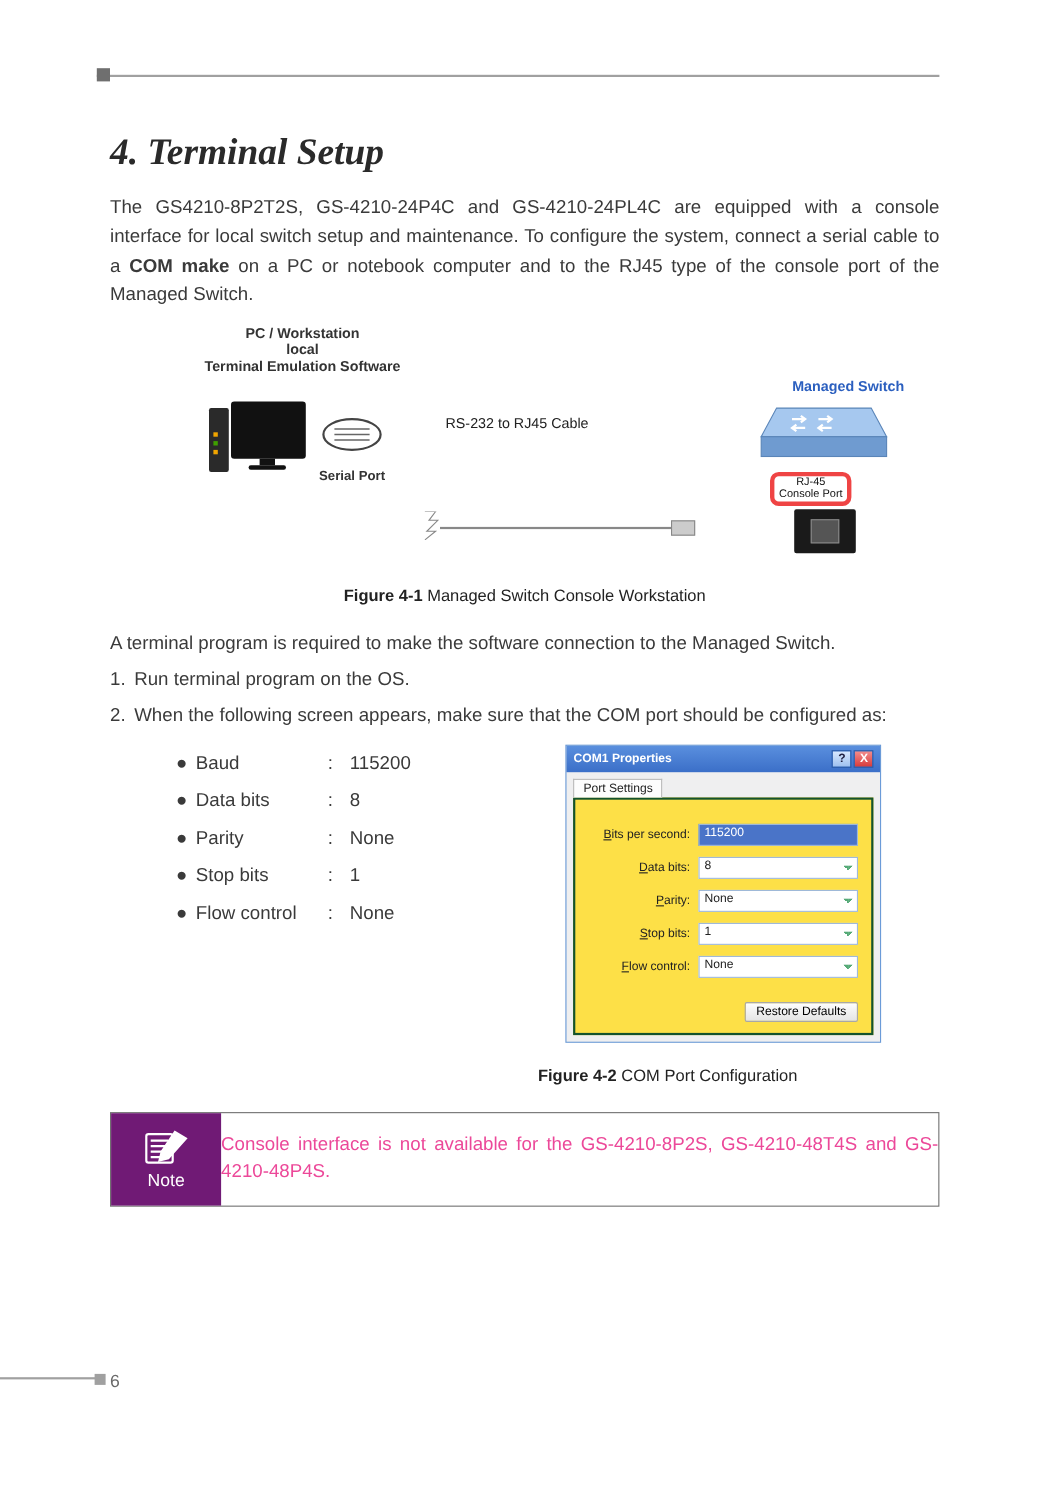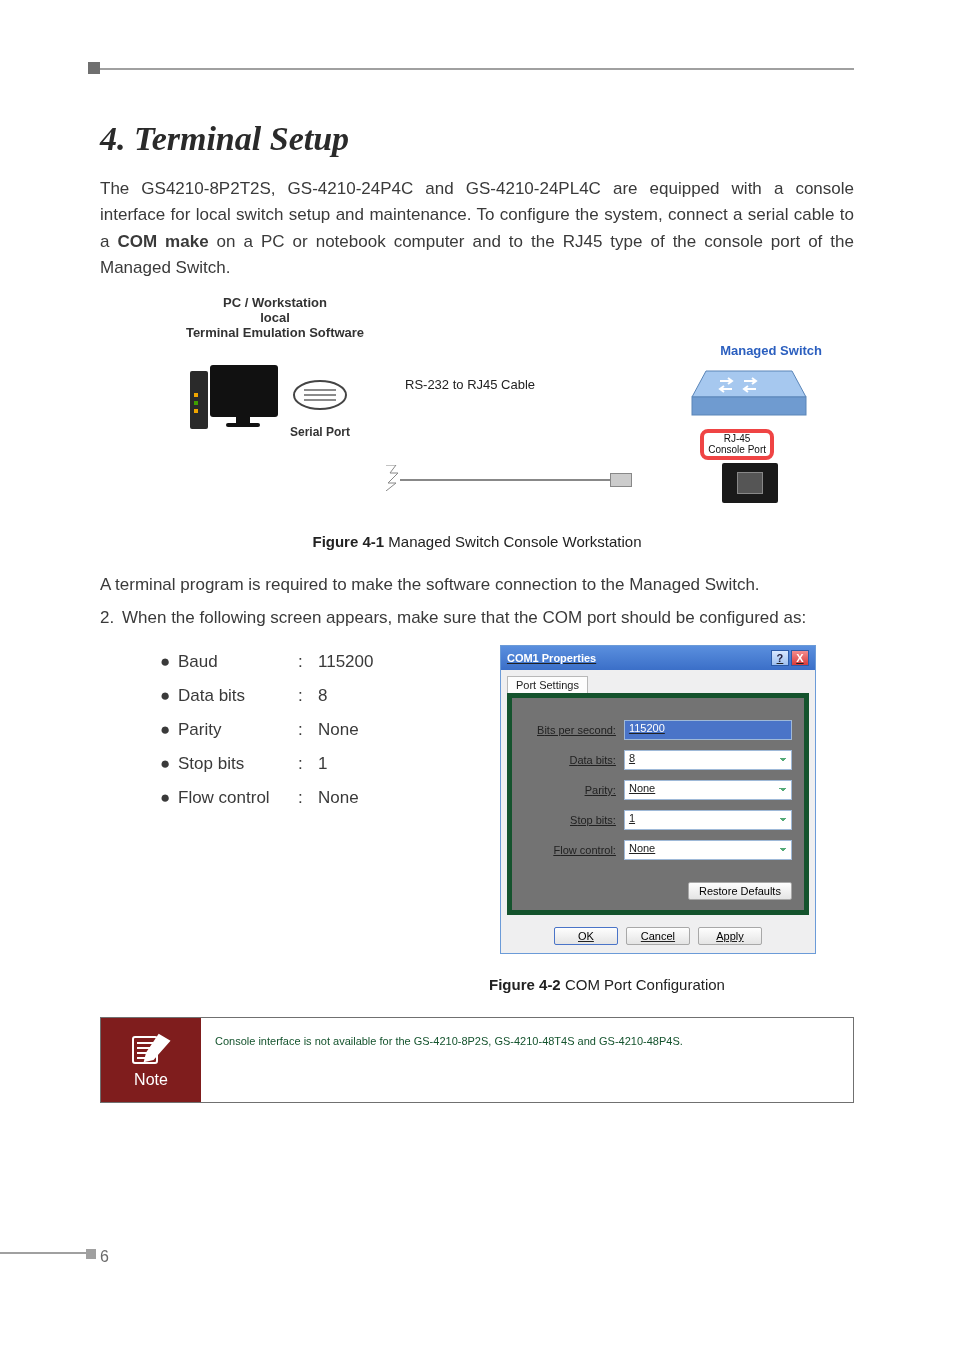--- a/index.html
+++ b/index.html
@@ -40,45 +40,45 @@
   .ol-2 { margin-top:6px; text-align:justify; }
   .ol-num { display:inline-block; width:22px; }
   .cols { display:flex; margin-top:14px; }
   .col-l { width:48%; padding-left:60px; }
   .col-r { width:52%; display:flex; justify-content:center; }
   .bul { list-style:none; }
   .bul li { font-size:17px; color:#3a3a3a; line-height:2.0; display:flex; }
   .bul li .dot { display:inline-block; width:18px; }
   .bul li .lab { display:inline-block; width:120px; }
   .bul li .sep { display:inline-block; width:20px; }
-  .dlg { width:316px; border:1px solid #6b9bd8; background:#efeff0; font-family: Tahoma, Arial, sans-serif; font-size:11px; color:#222;text-decoration:underline; }
+  .dlg { width:287px; border:1px solid #6b9bd8; background:#efeff0; font-family: Tahoma, Arial, sans-serif; font-size:11px; color:#222; }
   .dlg-title { background:linear-gradient(#5a8fde,#3b6fc8); color:#fff; padding:4px 6px; font-weight:bold; display:flex; align-items:center; }
   .dlg-title .t { flex:1; }
   .dlg-title .wbtn { width:18px; height:16px; margin-left:2px; display:flex; align-items:center; justify-content:center; border:1px solid #2a5aa8; background:linear-gradient(#d8e8ff,#9ec0ef); color:#224; font-weight:bold; font-size:11px; }
   .wbtn.close{background:linear-gradient(#f28c8c,#d83b3b);color:#fff;}
   .dlg-tabs { padding:6px 6px 0 6px; }
   .dlg-tab { display:inline-block; background:#fdfdfd; border:1px solid #b8b8b8; border-bottom:none; padding:2px 8px; font-size:11px; }
-  .dlg-body { margin:0 6px 6px 6px; background:#737373; border:5px solid #14532d; padding:22px 12px 10px 12px; }
+  .dlg-body { margin:0 6px 6px 6px; background:#fde047; border:2px solid #14532d; padding:22px 12px 10px 12px; }
   .frow { display:flex; align-items:center; margin-bottom:10px; }
   .frow .fl { width:100px; text-align:right; padding-right:8px; font-size:11px; }
   .frow .fl u{text-decoration:underline;}
   .frow .fi { flex:1; display:flex; }
   .frow select,.frow .selbox { flex:1; height:20px; border:1px solid #9fb9d8; background:#fff; font-size:11px; padding:1px 4px; appearance:none; background-image:linear-gradient(45deg,transparent 50%,#5a7 50%),linear-gradient(135deg,#5a7 50%,transparent 50%); background-position:right 8px center,right 4px center; background-size:4px 4px,4px 4px; background-repeat:no-repeat; }
   .frow .selhl{background:#4a74c8;color:#fff;}
   .restore { text-align:right; margin-top:22px; }
   .restore button, .dlg-btns button { font-size:11px; padding:2px 10px; border:1px solid #a8a8a8; background:linear-gradient(#fefefe,#e4e4e4); border-radius:2px; min-width:64px; }
   .dlg-btns { display:flex; justify-content:center; gap:8px; padding:6px 0 8px 0; }
   .dlg-btns .primary{border:1px solid #4a74c8;}
   .fig-cap2 { text-align:center; font-size:15px; color:#222; margin:22px 0 24px 0; padding-left:260px; }
   .fig-cap2 b { font-weight:bold; }
   .note-box { display:flex; border:1px solid #707070; min-height:86px; }
-  .note-l { width:100px; background:#7f1d1d; color:#fff; display:flex; flex-direction:column; align-items:center; justify-content:center; }
+  .note-l { width:100px; background:#701a75; color:#fff; display:flex; flex-direction:column; align-items:center; justify-content:center; }
   .note-l svg { width:44px; height:36px; }
   .note-l .nl { font-size:16px; margin-top:4px; }
-  .note-r { flex:1; padding:16px 14px; font-size:11px; color:#14532d; line-height:1.45; text-align:justify; }
+  .note-r { flex:1; padding:16px 0; font-size:17px; color:#ec4899; line-height:1.45; text-align:justify; }
   .ftr-line { position:absolute; bottom:100px; left:0; width:88px; height:2px; background:#a0a0a0; }
   .ftr-sq { position:absolute; bottom:95px; left:86px; width:10px; height:10px; background:#a0a0a0; }
   .page-num { position:absolute; bottom:88px; left:100px; font-size:16px; color:#6a6a6a; }
 </style>
 </head>
 <body>
 
 <div class="page">
   <div class="hdr-line"></div>
   <div class="hdr-sq"></div>
@@ -138,20 +138,21 @@
           <path d="M0 0 L10 0 L4 8 L12 8 L2 18 L10 18 L0 26" fill="none" stroke="#888" stroke-width="1"></path>
         </svg></div>
     <div class="cable-line"></div>
     <div class="cable-plug"></div>
   </div>
 
   <p class="fig-cap"><b>Figure 4-1</b><span>  Managed Switch Console Workstation</span></p>
 
   <p class="body-p">A terminal program is required to make the software connection to the Managed Switch.</p>
 
+  <p class="ol-1"><span class="ol-num">1.</span><span>Run terminal program on the OS.</span></p>
   <p class="ol-2"><span class="ol-num">2.</span><span>When the following screen appears, make sure that the COM port should be configured as:</span></p>
 
   <div class="cols">
     <div class="col-l">
       <ul class="bul">
         <li>
             <span class="dot">●</span>
             <span class="lab">Baud</span>
             <span class="sep">:</span>
             <span>115200</span>
@@ -220,25 +221,20 @@
           <div class="frow">
             <div class="fl"><u>F</u>low control:</div>
             <div class="fi">
                 <div class="selbox">None</div>
               </div>
           </div>
           <div class="restore">
             <button>Restore Defaults</button>
           </div>
         </div>
-        <div class="dlg-btns">
-          <button class="primary">OK</button>
-          <button>Cancel</button>
-          <button>Apply</button>
-        </div>
       </div>
     </div>
   </div>
 
   <p class="fig-cap2"><b>Figure 4-2</b><span>  COM Port Configuration</span></p>
 
   <div class="note-box">
     <div class="note-l">
       <svg viewBox="0 0 44 36">
           <g fill="none" stroke="#fff" stroke-width="2">

